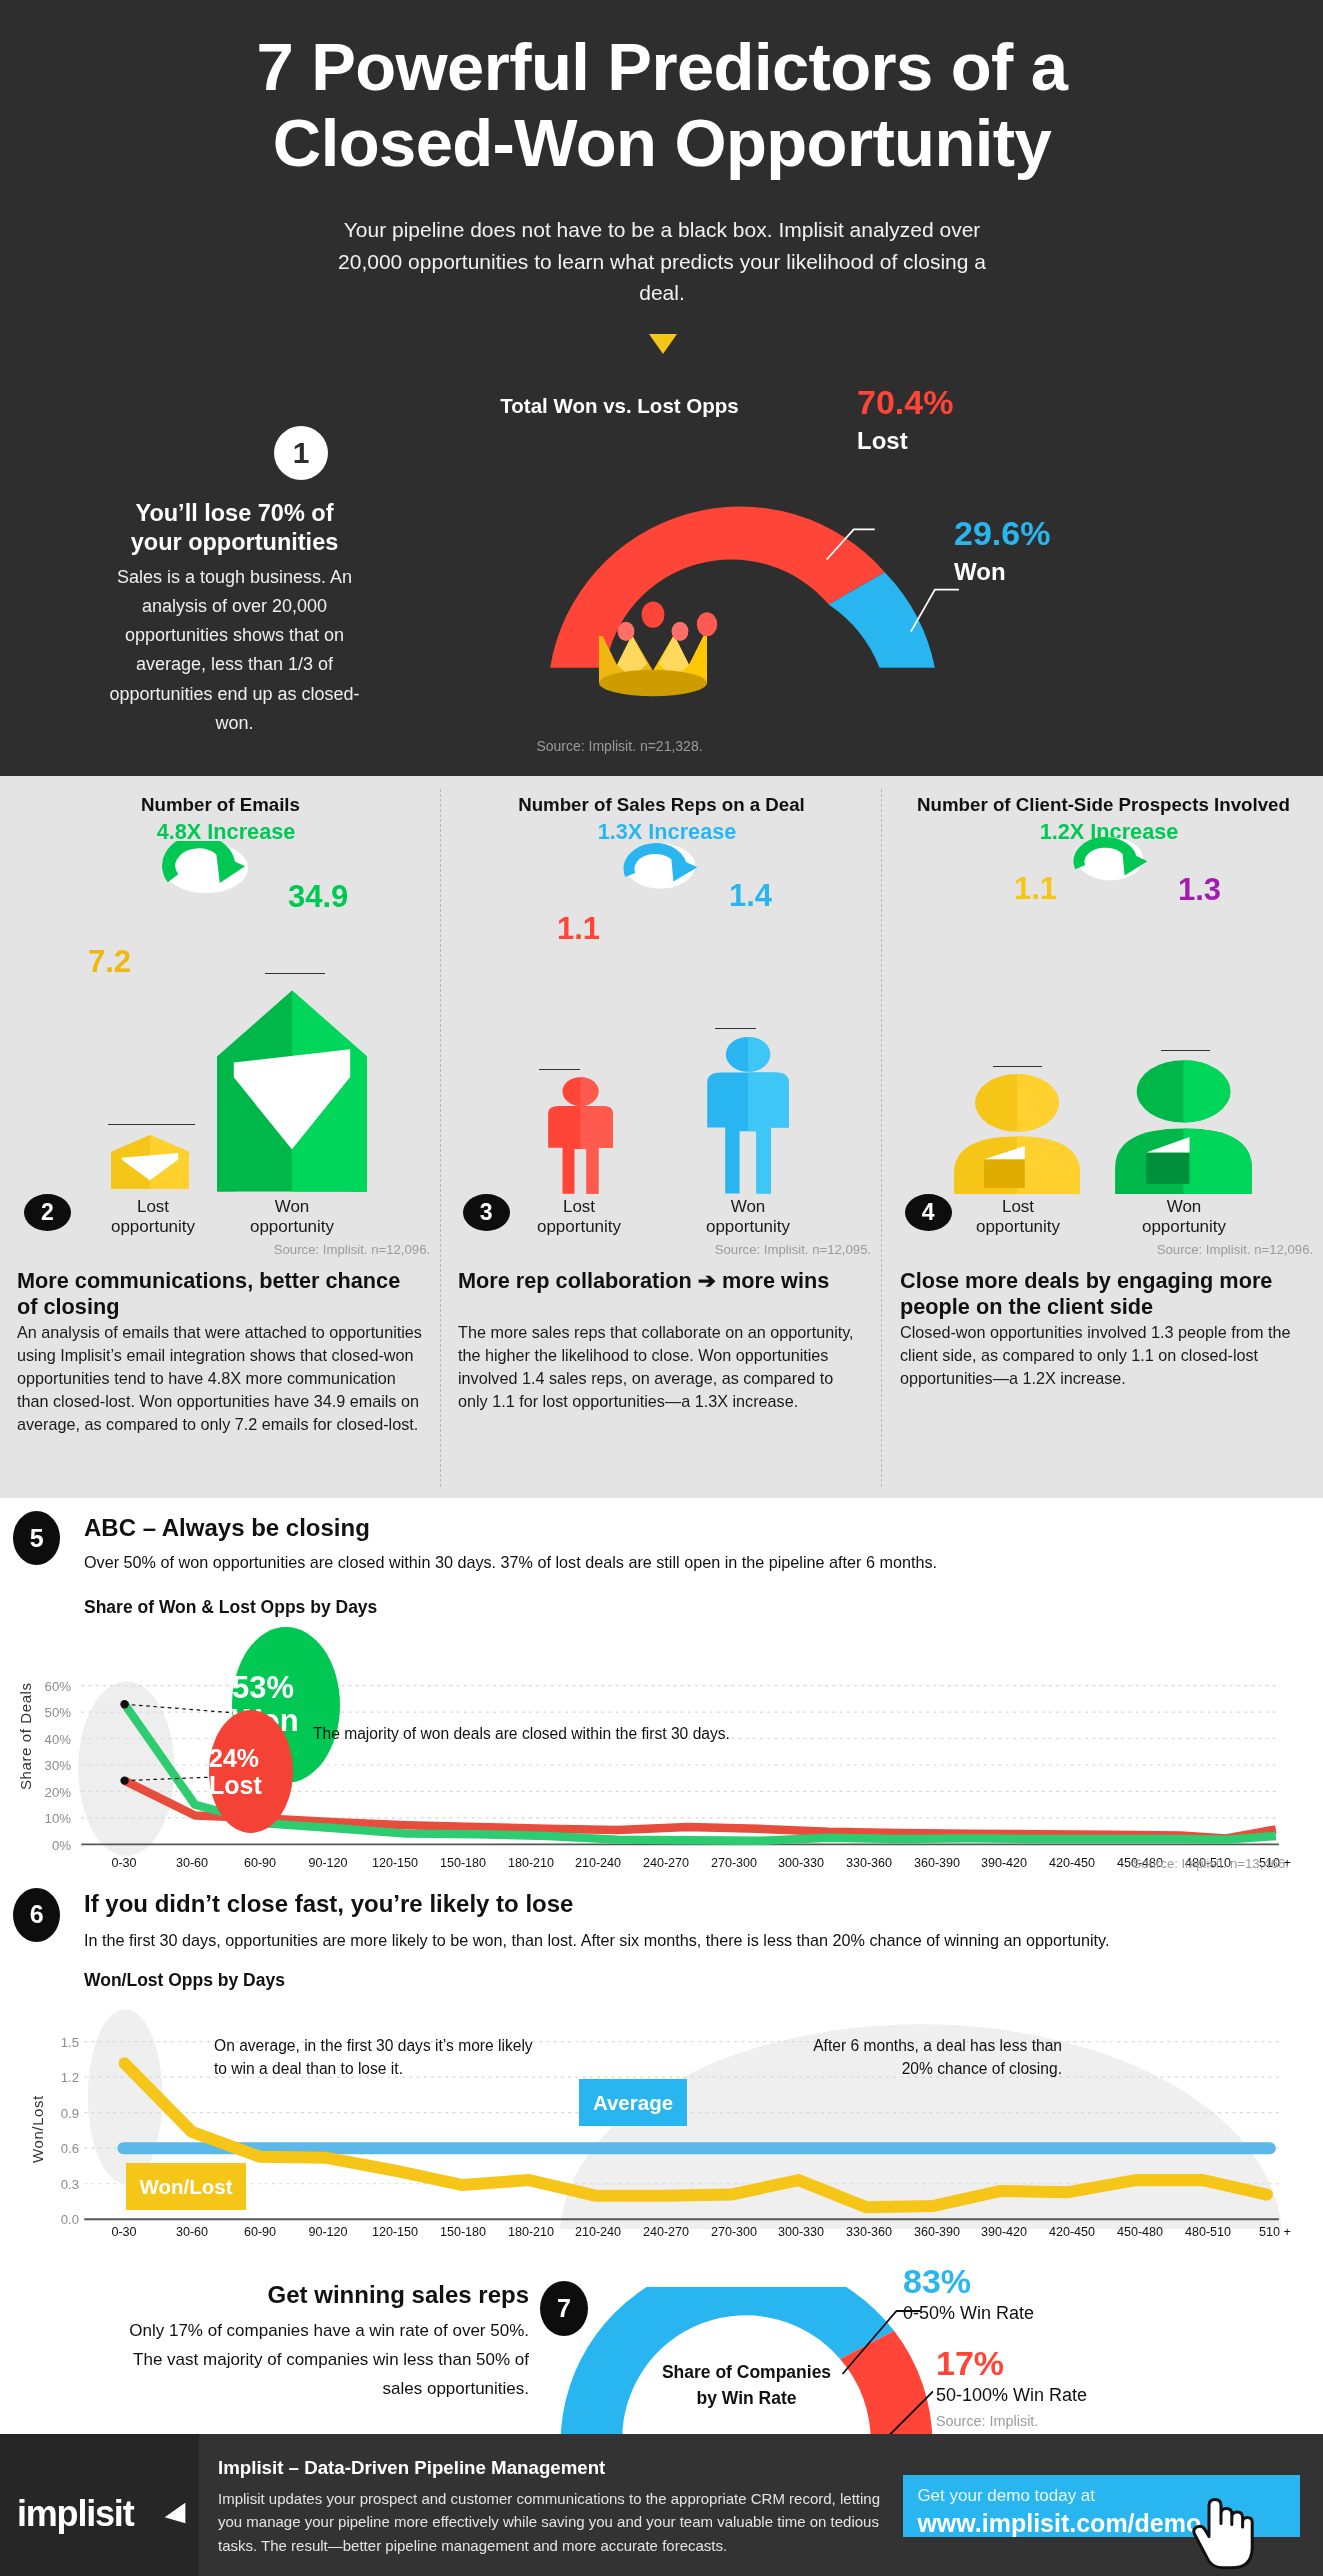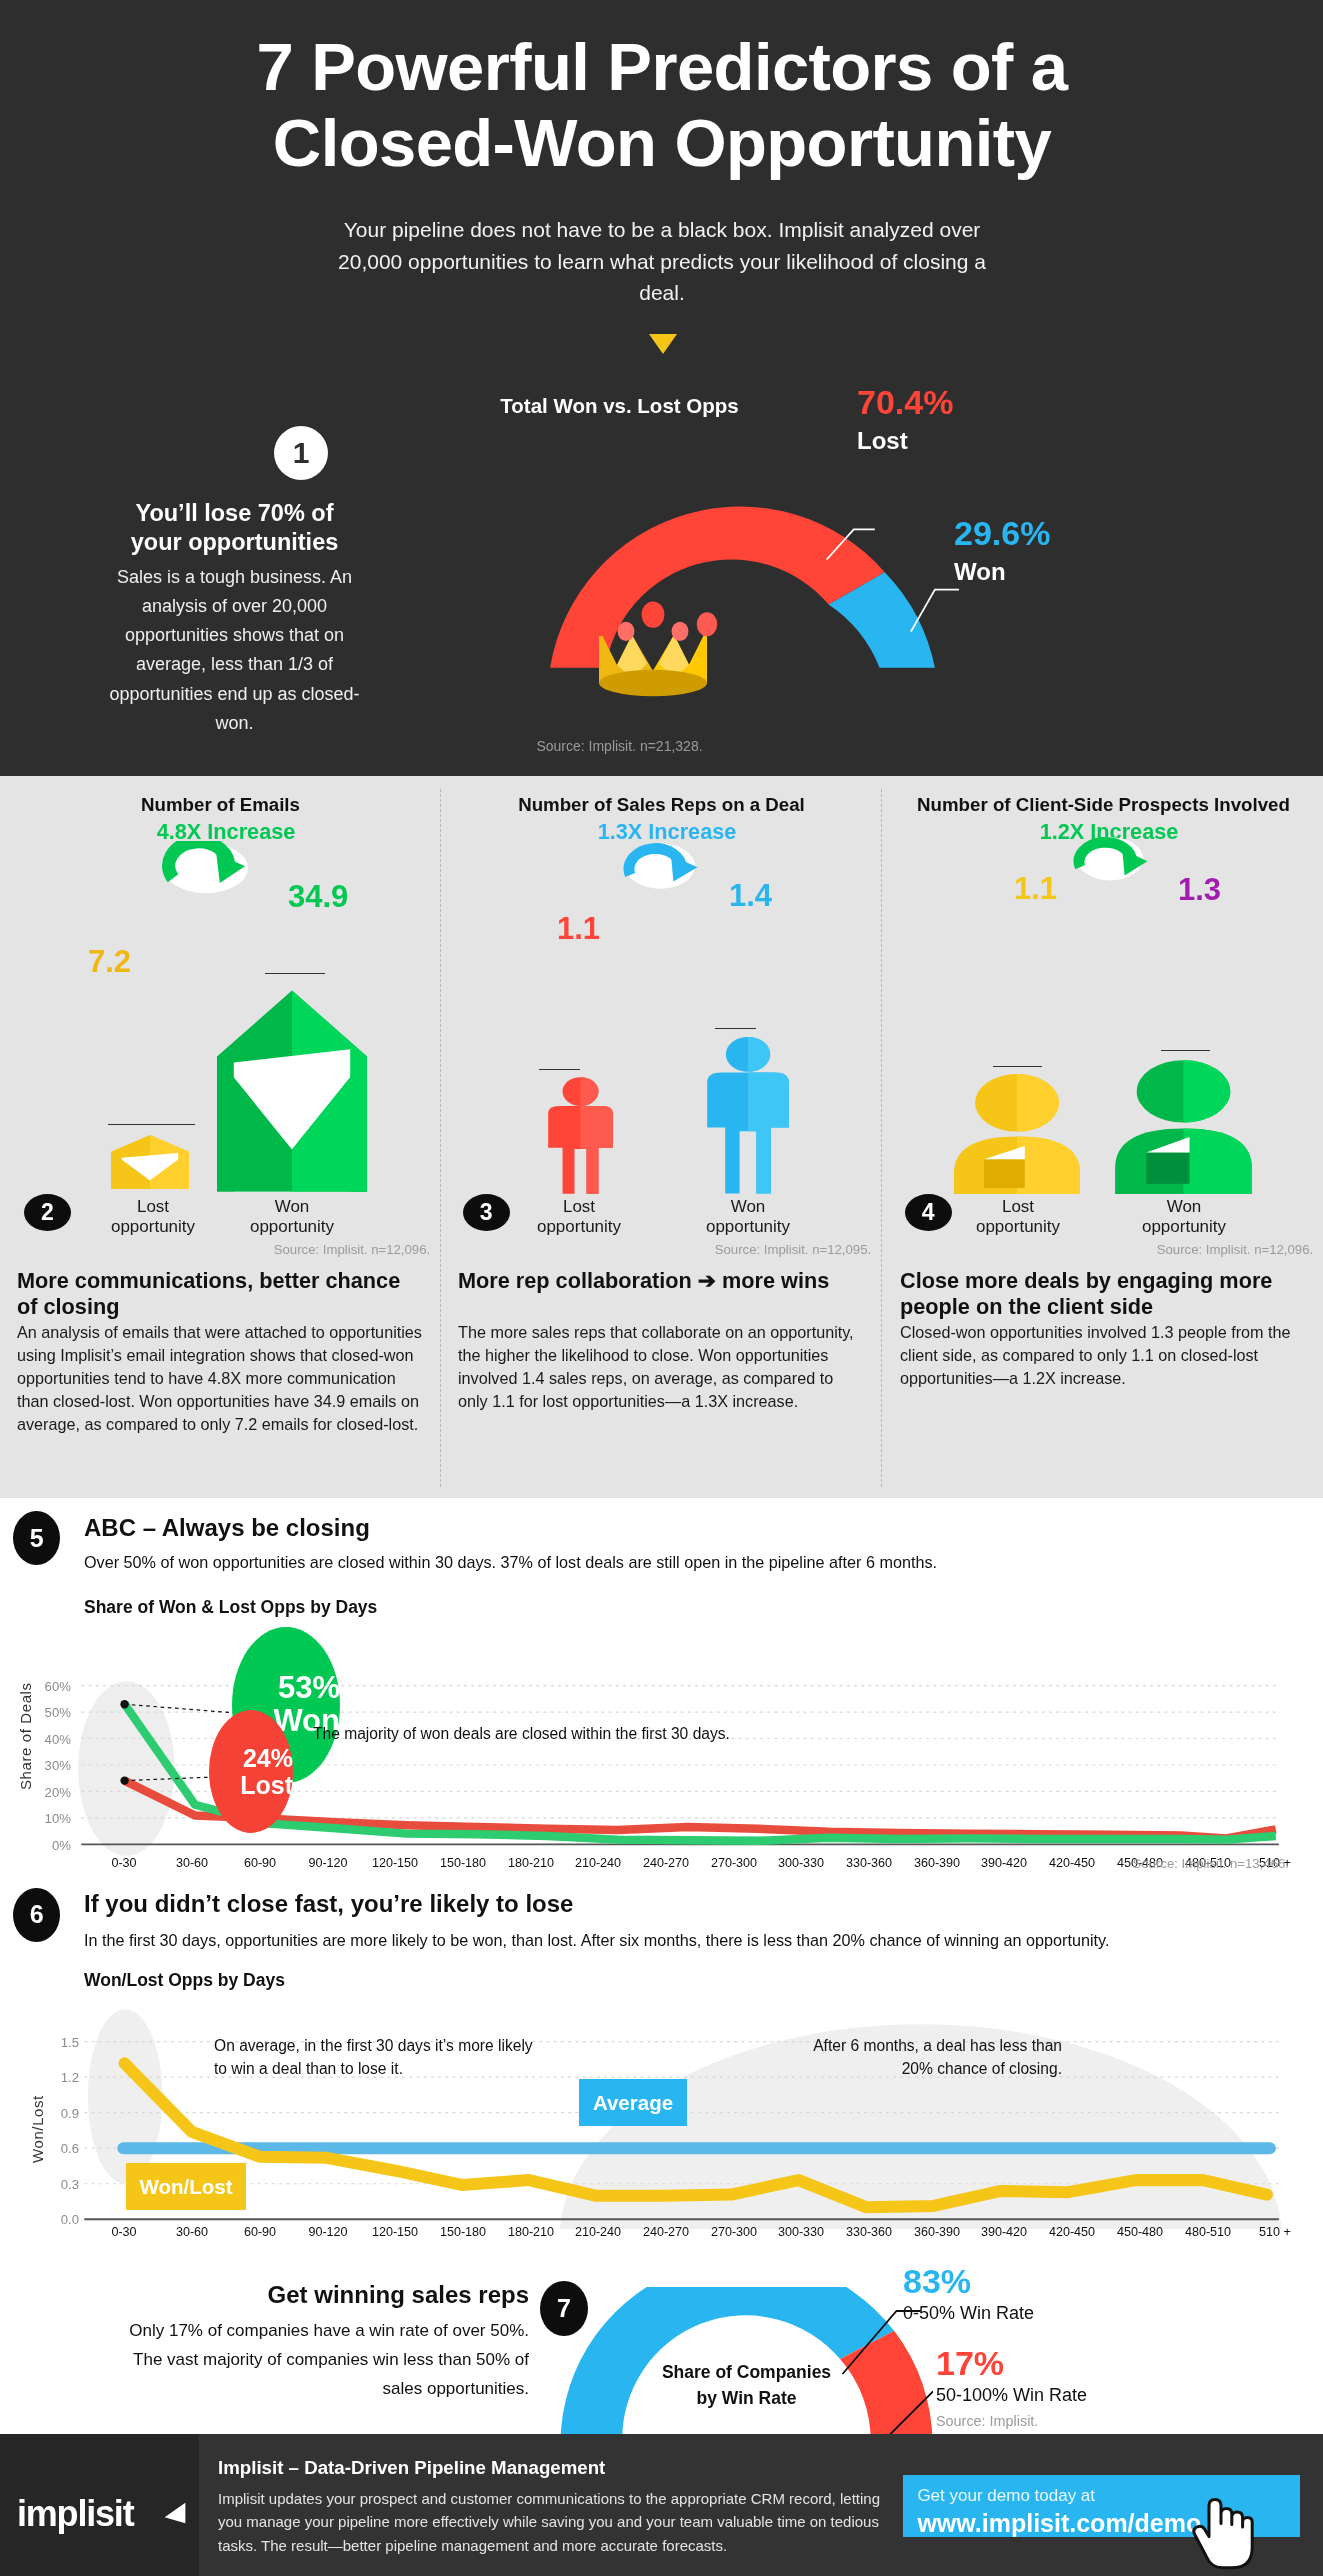--- a/index.html
+++ b/index.html
@@ -86,21 +86,21 @@
   #badge5 { position:absolute; left:13.2px; top:13.2px; width:47px; height:54px; font-size:25px; }
   .s5-head { position:absolute; left:84px; top:16.2px; font-size:24px; font-weight:bold; color:#111; }
   .s5-sub  { position:absolute; left:84px; top:55px; font-size:16.2px; color:#111; }
   .s5-ct   { position:absolute; left:84px; top:99px; font-size:17.5px; font-weight:bold; color:#111; }
   .chartwrap { position:absolute; left:0; top:117px; width:1324px; height:241px; }
   .yaxis-lab { position:absolute; font-size:13.2px; color:#8c8c8c; text-align:right; width:42px; }
   .ylabel-rot { position:absolute; font-size:15px; color:#333; transform:rotate(-90deg);
                 transform-origin:left top; letter-spacing:0.6px; }
   .xtick { position:absolute; font-size:12.6px; color:#111; text-align:center; width:72px; top:0; }
   .bub { position:absolute; border-radius:50%; color:#fff; text-align:center;
-         display:flex; flex-direction:column; align-items:flex-end; justify-content:center;
+         display:flex; flex-direction:column; align-items:flex-start; justify-content:center;
          font-weight:bold; line-height:1.05; }
   .s5-note { position:absolute; left:313px; top:227px; font-size:15.6px; color:#111; }
   .src-right { position:absolute; font-size:13.2px; color:#9b9b9b; }
 
   
   .sec6 { position:absolute; left:0; top:1877px; width:1324px; height:385px; background:#fff; }
   #badge6 { position:absolute; left:13.2px; top:10.8px; width:47px; height:54px; font-size:25px; }
   .s6-head { position:absolute; left:84px; top:13.2px; font-size:24px; font-weight:bold; color:#111; }
   .s6-sub  { position:absolute; left:84px; top:54px; font-size:16.2px; color:#111; }
   .s6-ct   { position:absolute; left:84px; top:93px; font-size:17.5px; font-weight:bold; color:#111; }

